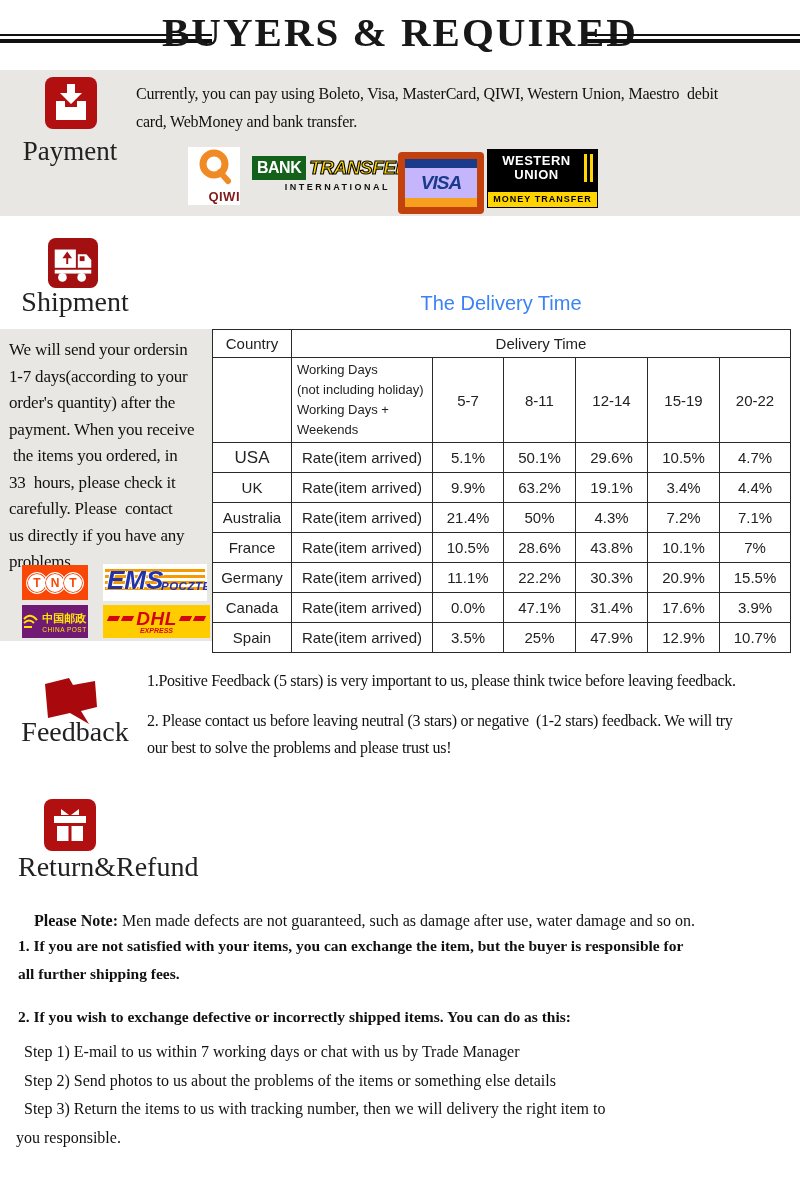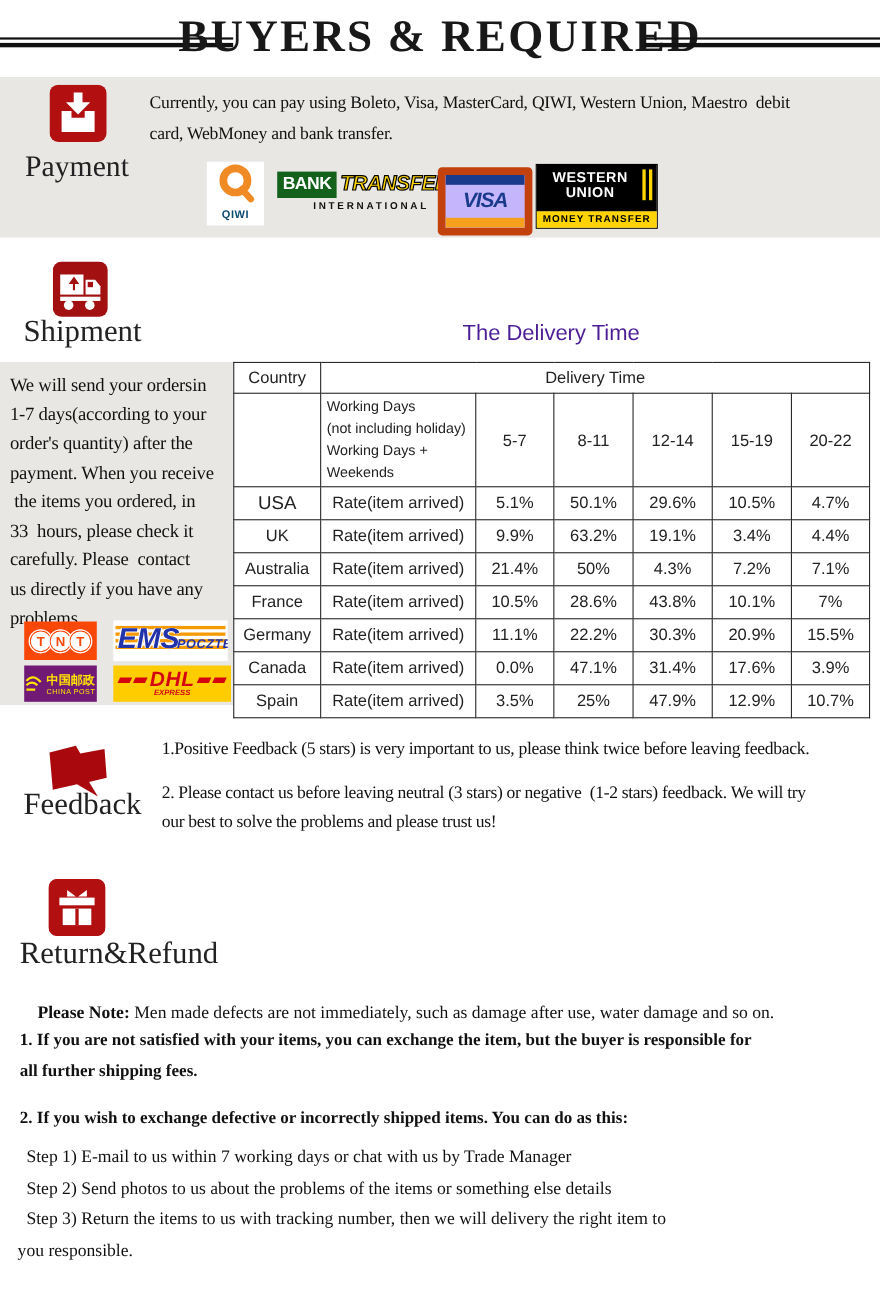--- a/index.html
+++ b/index.html
@@ -18,21 +18,21 @@
   
   .pay-band { top:70px; left:0; width:800px; height:146px; background:#e8e7e4; }
   .section-label { font-size:27px; color:#222; }
 
   
   .pay-text { top:80px; left:136px; font-size:16px; line-height:28px; letter-spacing:-0.2px; color:#111; }
 
   
   .qiwi { top:147px; left:188px; width:52px; height:58px; background:#fff; text-align:center; }
   .qiwi-word { display:block; margin-top:-2px; font-family:"Liberation Sans", sans-serif;
-               font-weight:bold; font-size:10px; letter-spacing:0.5px; color:#0c4a6e; }
+               font-weight:bold; font-size:13px; letter-spacing:0.5px; color:#7f1d1d;text-align:right; }
   .bt { top:156px; left:252px; width:138px; }
   .bt-row { display:flex; align-items:center; }
   .bank { background:#13611a; color:#fff; font-family:"Liberation Sans", sans-serif; font-weight:bold;
           font-size:16px; padding:3px 5px; letter-spacing:-0.5px; }
   .transfer { color:#ffd400; font-family:"Liberation Sans", sans-serif; font-weight:bold; font-style:italic;
               font-size:19px; margin-left:3px; -webkit-text-stroke:1.1px #000; letter-spacing:-0.5px; }
   .intl { display:block; text-align:right; font-family:"Liberation Sans", sans-serif; font-weight:bold;
           font-size:9px; letter-spacing:2.5px; color:#111; margin-top:2px; }
   .visa { top:152px; left:398px; width:72px; height:48px; background:#c4b5fd; border:7px solid #c2410c;
           border-radius:4px; overflow:hidden; display:flex; flex-direction:column; }
@@ -45,21 +45,21 @@
   .wu-top { position:relative; flex:1; background:#000; padding-top:4px; }
   .wu-word { display:block; text-align:center; color:#ffffff; font-family:Liberation Sans, sans-serif;
              font-weight:bold; font-size:13px; line-height:14px; letter-spacing:0.5px; margin-right:12px; }
   .wu-bars { position:absolute; right:4px; top:4px; display:flex; gap:3px; }
   .wu-bar { width:3px; height:28px; background:#ffd400; }
   .wu-bot { height:15px; background:#ffd400; text-align:center; font-family:"Liberation Sans", sans-serif;
             font-weight:bold; font-size:9px; letter-spacing:1px; color:#000; line-height:15px; }
 
   
   .delivery-title { top:292px; left:212px; width:578px; text-align:center;
-                    font-family:"Liberation Sans", sans-serif; font-size:20px; color:#4c1d95; }
+                    font-family:"Liberation Sans", sans-serif; font-size:20px; color:#3b82f6; }
   .ship-gray { top:329px; left:0; width:213px; height:312px; background:#e8e7e4; }
   .ship-note { top:337px; left:9px; font-size:17px; line-height:26.5px; letter-spacing:-0.2px; color:#111; }
 
   
   .tnt { top:565px; left:22px; width:66px; height:35px; background:#f94708; display:flex;
          align-items:center; justify-content:center; }
   .tnt-c { width:20px; height:20px; background:#fff; border-radius:50%; margin:0 -2px; display:flex;
            align-items:center; justify-content:center; font-family:"Liberation Sans", sans-serif;
            font-weight:bold; font-size:12px; color:#f94708; border:1.5px solid #fff; box-shadow:0 0 0 1px #f94708 inset; }
   .ems { top:564px; left:103px; width:104px; height:37px; background:#fff; position:absolute; overflow:hidden; }
@@ -331,21 +331,21 @@
     <rect x="0" y="0" width="52" height="52" rx="8" fill="#b20f11"></rect>
     <path d="M17,10 L25,16 L17,16 Z" fill="#fff"></path>
     <path d="M35,10 L27,16 L35,16 Z" fill="#fff"></path>
     <rect x="10" y="17" width="32" height="7" fill="#fff"></rect>
     <rect x="13" y="27" width="26" height="15" fill="#fff"></rect>
     <rect x="24.5" y="27" width="3" height="15" fill="#b20f11"></rect>
   </svg>
   <div class="abs section-label" style="top:851px; left:18px; font-size:28px;">Return&amp;Refund</div>
 
   <div class="abs rr-note line">
-    <span class="rr-bold">Please Note:</span><span> Men made defects are not immediately, such as damage after use, water damage and so on.</span>
+    <span class="rr-bold">Please Note:</span><span> Men made defects are not guaranteed, such as damage after use, water damage and so on.</span>
   </div>
 
   <div class="abs rr-p1">
     <div class="line">1. If you are not satisfied with your items, you can exchange the item, but the buyer is responsible for</div>
     <div class="line">all further shipping fees.</div>
   </div>
 
   <div class="abs rr-p2 line">2. If you wish to exchange defective or incorrectly shipped items. You can do as this:</div>
 
   <div class="abs rr-steps">

